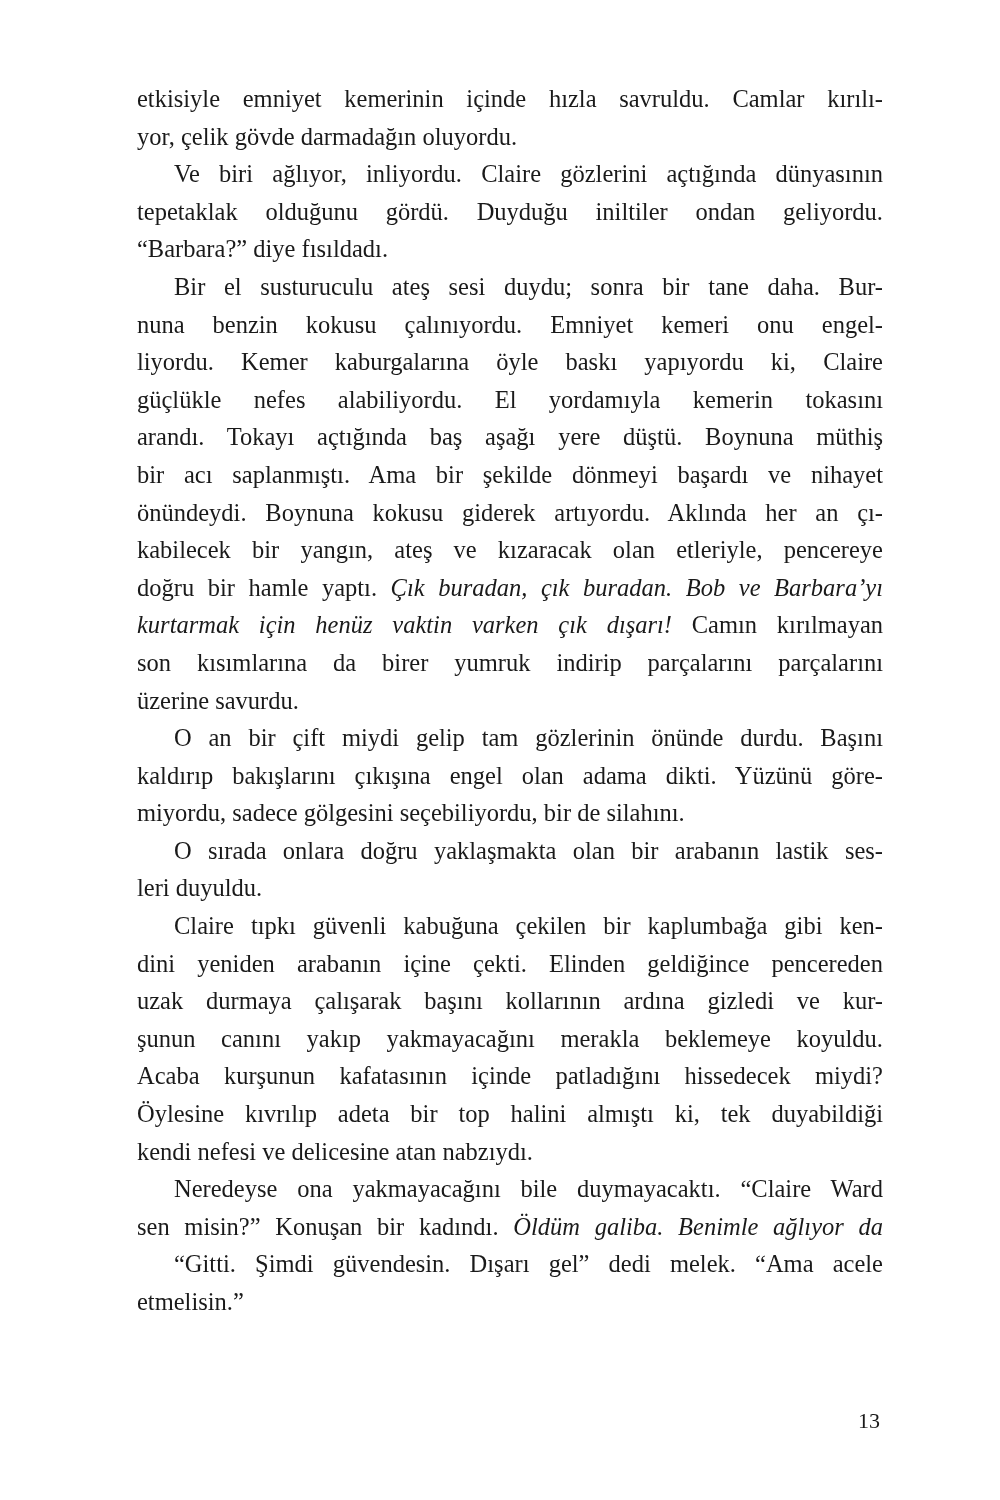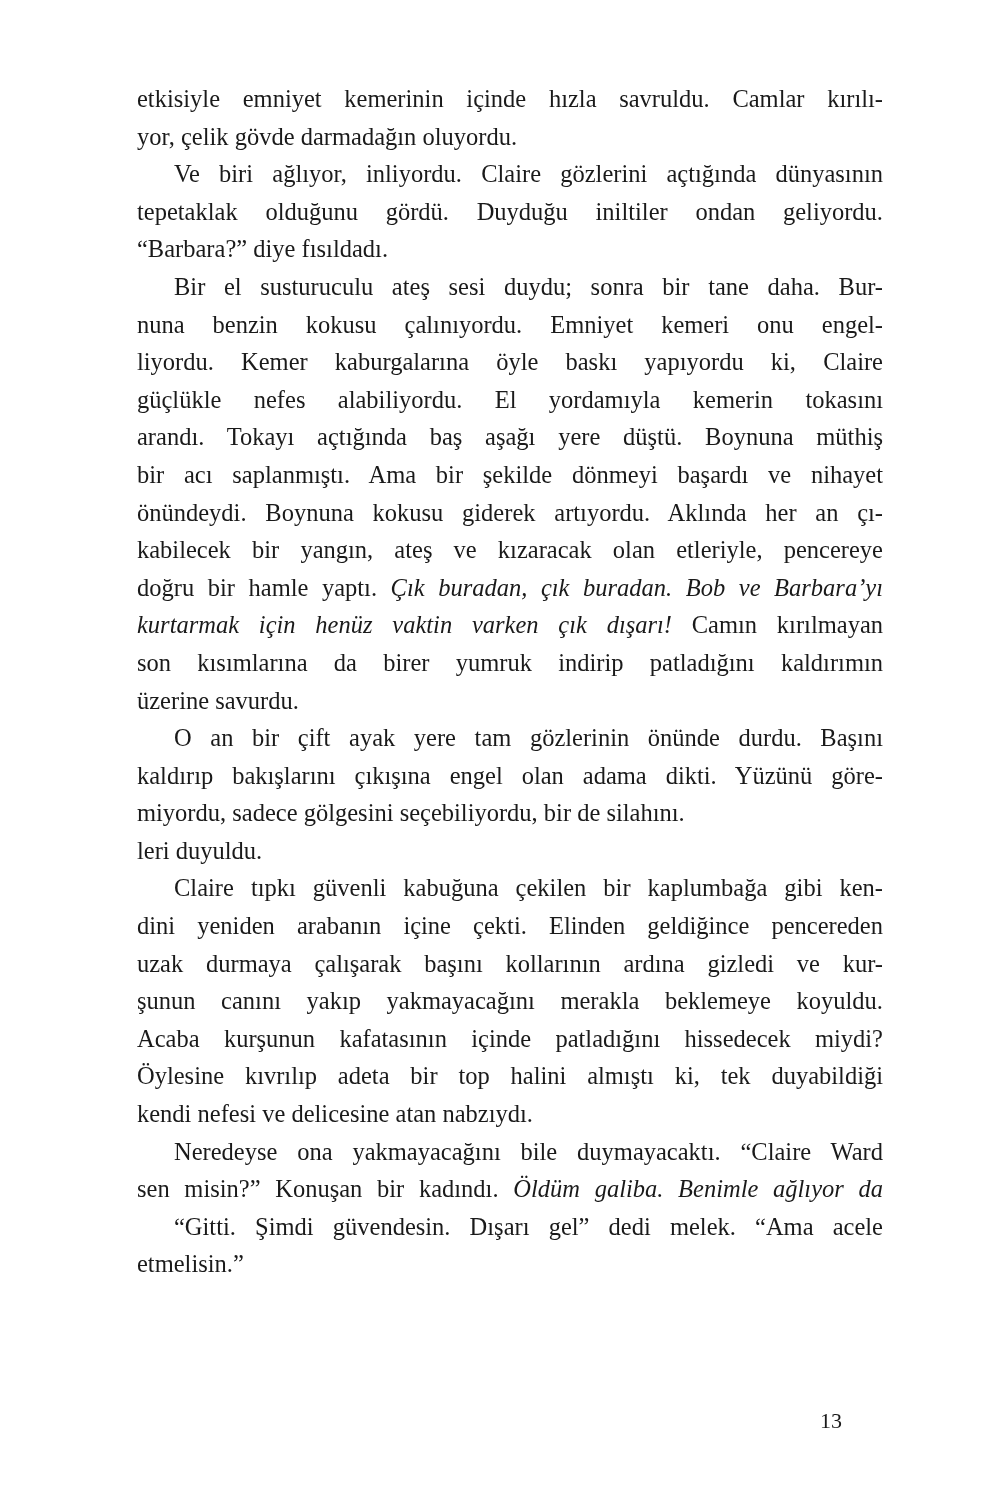--- a/index.html
+++ b/index.html
@@ -34,21 +34,21 @@
       text-align-last: left;
     }
     .line.indent {
       padding-left: 37px;
     }
     .it {
       font-style: italic;
     }
     .page-number {
       position: absolute;
-      left: 820px;
+      left: 858px;
       top: 1408px;
       font-size: 22px;
       line-height: 26px;
     }
   </style>
 </head>
 <body>
 
 <div class="page-body" id="page-body">
     <div>
@@ -64,29 +64,30 @@
       <span class="line indent"><span>Bir el susturuculu ateş sesi duydu; sonra bir tane daha. Bur-</span></span>
       <span class="line"><span>nuna benzin kokusu çalınıyordu. Emniyet kemeri onu engel-</span></span>
       <span class="line"><span>liyordu. Kemer kaburgalarına öyle baskı yapıyordu ki, Claire</span></span>
       <span class="line"><span>güçlükle nefes alabiliyordu. El yordamıyla kemerin tokasını</span></span>
       <span class="line"><span>arandı. Tokayı açtığında baş aşağı yere düştü. Boynuna müthiş</span></span>
       <span class="line"><span>bir acı saplanmıştı. Ama bir şekilde dönmeyi başardı ve nihayet</span></span>
       <span class="line"><span>önündeydi. Boynuna kokusu giderek artıyordu. Aklında her an çı-</span></span>
       <span class="line"><span>kabilecek bir yangın, ateş ve kızaracak olan etleriyle, pencereye</span></span>
       <span class="line"><span>doğru bir hamle yaptı. </span><span class="it">Çık buradan, çık buradan. Bob ve Barbara’yı</span></span>
       <span class="line"><span class="it">kurtarmak için henüz vaktin varken çık dışarı!</span><span> Camın kırılmayan</span></span>
-      <span class="line"><span>son kısımlarına da birer yumruk indirip patladığını kaldırımın</span></span>
+      <span class="line"><span>son kısımlarına da birer yumruk indirip parçalarını parçalarını</span></span>
       <span class="line last"><span>üzerine savurdu.</span></span>
     </div>
     <div>
-      <span class="line indent"><span>O an bir çift ayak yere tam gözlerinin önünde durdu. Başını</span></span>
+      <span class="line indent"><span>O an bir çift miydi gelip tam gözlerinin önünde durdu. Başını</span></span>
       <span class="line"><span>kaldırıp bakışlarını çıkışına engel olan adama dikti. Yüzünü göre-</span></span>
       <span class="line last"><span>miyordu, sadece gölgesini seçebiliyordu, bir de silahını.</span></span>
     </div>
     <div>
+      <span class="line indent"><span>O sırada onlara doğru yaklaşmakta olan bir arabanın lastik ses-</span></span>
       <span class="line last"><span>leri duyuldu.</span></span>
     </div>
     <div>
       <span class="line indent"><span>Claire tıpkı güvenli kabuğuna çekilen bir kaplumbağa gibi ken-</span></span>
       <span class="line"><span>dini yeniden arabanın içine çekti. Elinden geldiğince pencereden</span></span>
       <span class="line"><span>uzak durmaya çalışarak başını kollarının ardına gizledi ve kur-</span></span>
       <span class="line"><span>şunun canını yakıp yakmayacağını merakla beklemeye koyuldu.</span></span>
       <span class="line"><span>Acaba kurşunun kafatasının içinde patladığını hissedecek miydi?</span></span>
       <span class="line"><span>Öylesine kıvrılıp adeta bir top halini almıştı ki, tek duyabildiği</span></span>
       <span class="line last"><span>kendi nefesi ve delicesine atan nabzıydı.</span></span>

